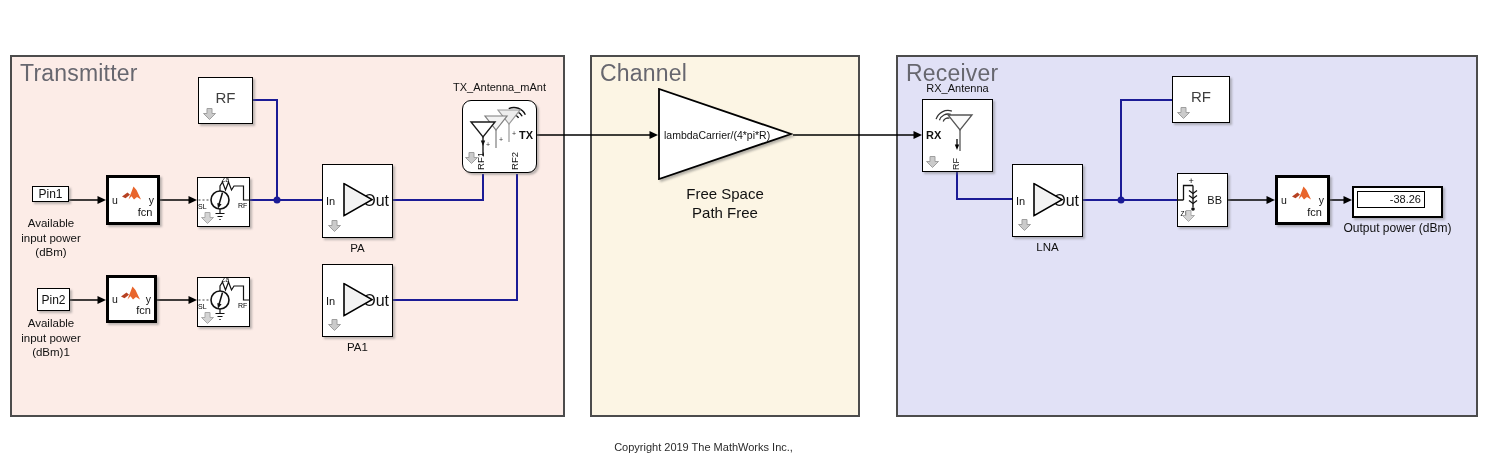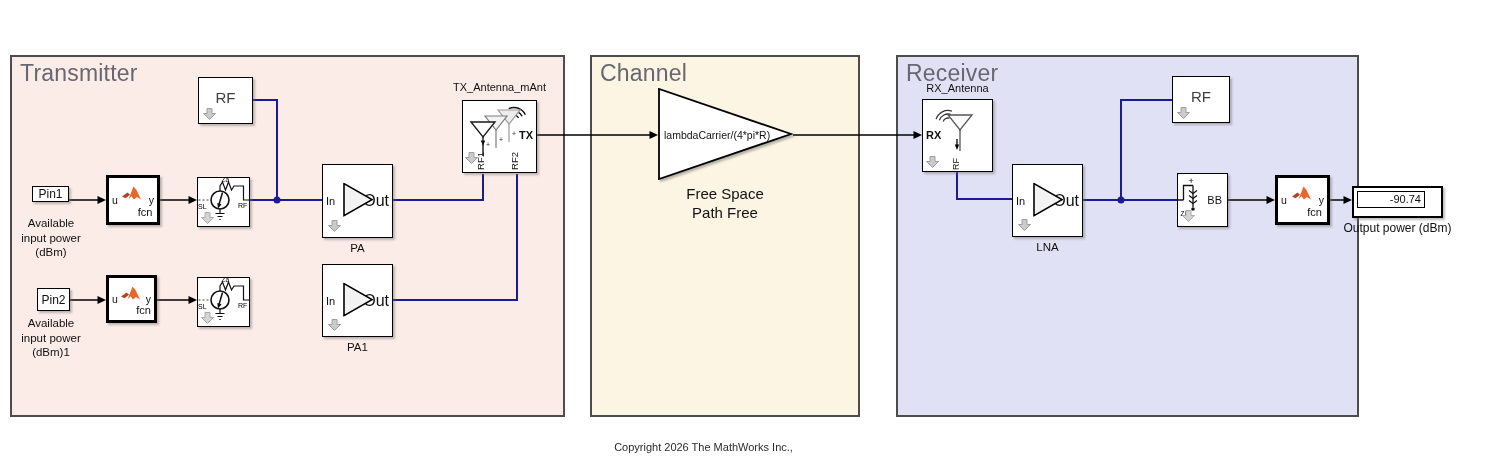--- a/index.html
+++ b/index.html
@@ -5,21 +5,21 @@
   html,body{margin:0;padding:0;background:#fff;}
   #canvas{position:relative;width:1491px;height:467px;background:#fff;overflow:hidden;
           font-family:"Liberation Sans",sans-serif;color:#111;}
   svg text{font-family:"Liberation Sans",sans-serif;}
 
   
   .area{position:absolute;border:2px solid #4c4c4c;box-sizing:border-box;z-index:0;margin-top:44px;}
   .area-title{font-size:23px;color:#67676f;padding:3px 0 0 8px;letter-spacing:.2px;}
   #area-tx{left:10px;top:11px;width:555px;height:362px;background:#fcece7;}
   #area-ch{left:590px;top:11px;width:270px;height:362px;background:#fcf5e4;}
-  #area-rx{left:896px;top:11px;width:463px;height:362px;background:#e1e1f6;}
+  #area-rx{left:896px;top:11px;width:582px;height:362px;background:#e1e1f6;}
 
   
   #wires{position:absolute;left:0;top:0;z-index:1;}
 
   
   .blk{position:absolute;background:#fff;border:1px solid #000;box-sizing:border-box;
        box-shadow:2px 2px 2px rgba(110,110,110,.45);z-index:2;}
   .thick{border-width:3px;}
   .b2{border-width:2px;}
 
@@ -154,21 +154,21 @@
     </div>
     <div class="darr" style="left:5px;bottom:5px;">
       <svg width="13" height="12">
           <polygon points="4,0.5 9,0.5 9,5.5 12.5,5.5 6.5,11.5 0.5,5.5 4,5.5" fill="#cbcbcb" stroke="#9f9f9f"></polygon>
         </svg>
     </div>
   </div>
   <div class="blk-label" style="left:322px;top:242px;width:71px;">PA</div>
 
   <div class="blk-label" style="left:437px;top:81px;width:125px;font-size:11px;">TX_Antenna_mAnt</div>
-  <div class="blk" style="left:462px;top:100px;width:75px;height:73px;">
+  <div class="blk" style="left:462px;top:100px;width:75px;height:73px;border-radius:9px;">
     <svg width="75" height="73" style="position:absolute;left:-1px;top:-1px;">
       <g transform="rotate(-25 52 20)" stroke="#111" stroke-width="1.4" fill="none">
         <path d="M52,15 A5,5 0 0 1 57,20"></path>
         <path d="M52,11 A9,9 0 0 1 61,20"></path>
         <path d="M52,7.5 A12.5,12.5 0 0 1 64.5,20"></path>
       </g>
       <g>
         <polygon points="36,10 58,10 47,24" fill="#ededed" stroke="#9a9a9a" stroke-width="1.2"></polygon>
         <path d="M47,24 V42" stroke="#9a9a9a" stroke-width="1.2"></path>
         <polygon points="23,16 45,16 34,30" fill="#f3f3f3" stroke="#7d7d7d" stroke-width="1.2"></polygon>
@@ -330,19 +330,19 @@
     <div class="mlogo">
       <svg width="24" height="17">
         <path d="M1,11.5 L6.5,7.5 L9,9.8 L4.5,13.2 Z" fill="#b74122"></path>
         <path d="M7.5,14.5 L12.5,1.5 L15.5,5 L20,14.5 L16,12 L13,14.5 L10.5,11.2 Z" fill="#e8652c"></path>
       </svg>
     </div>
     <div class="fcn-label">fcn</div>
   </div>
 
   <div class="blk b2" style="left:1352px;top:186px;width:91px;height:32px;">
-    <div id="display-inner">-90.74</div>
+    <div id="display-inner">-38.26</div>
   </div>
   <div class="blk-label" style="left:1330px;top:221px;width:135px;font-size:12px;">Output power (dBm)</div>
 
-  <div id="copyright">Copyright 2026 The MathWorks Inc.,</div>
+  <div id="copyright">Copyright 2019 The MathWorks Inc.,</div>
 
 </div>
 
 </body></html>

